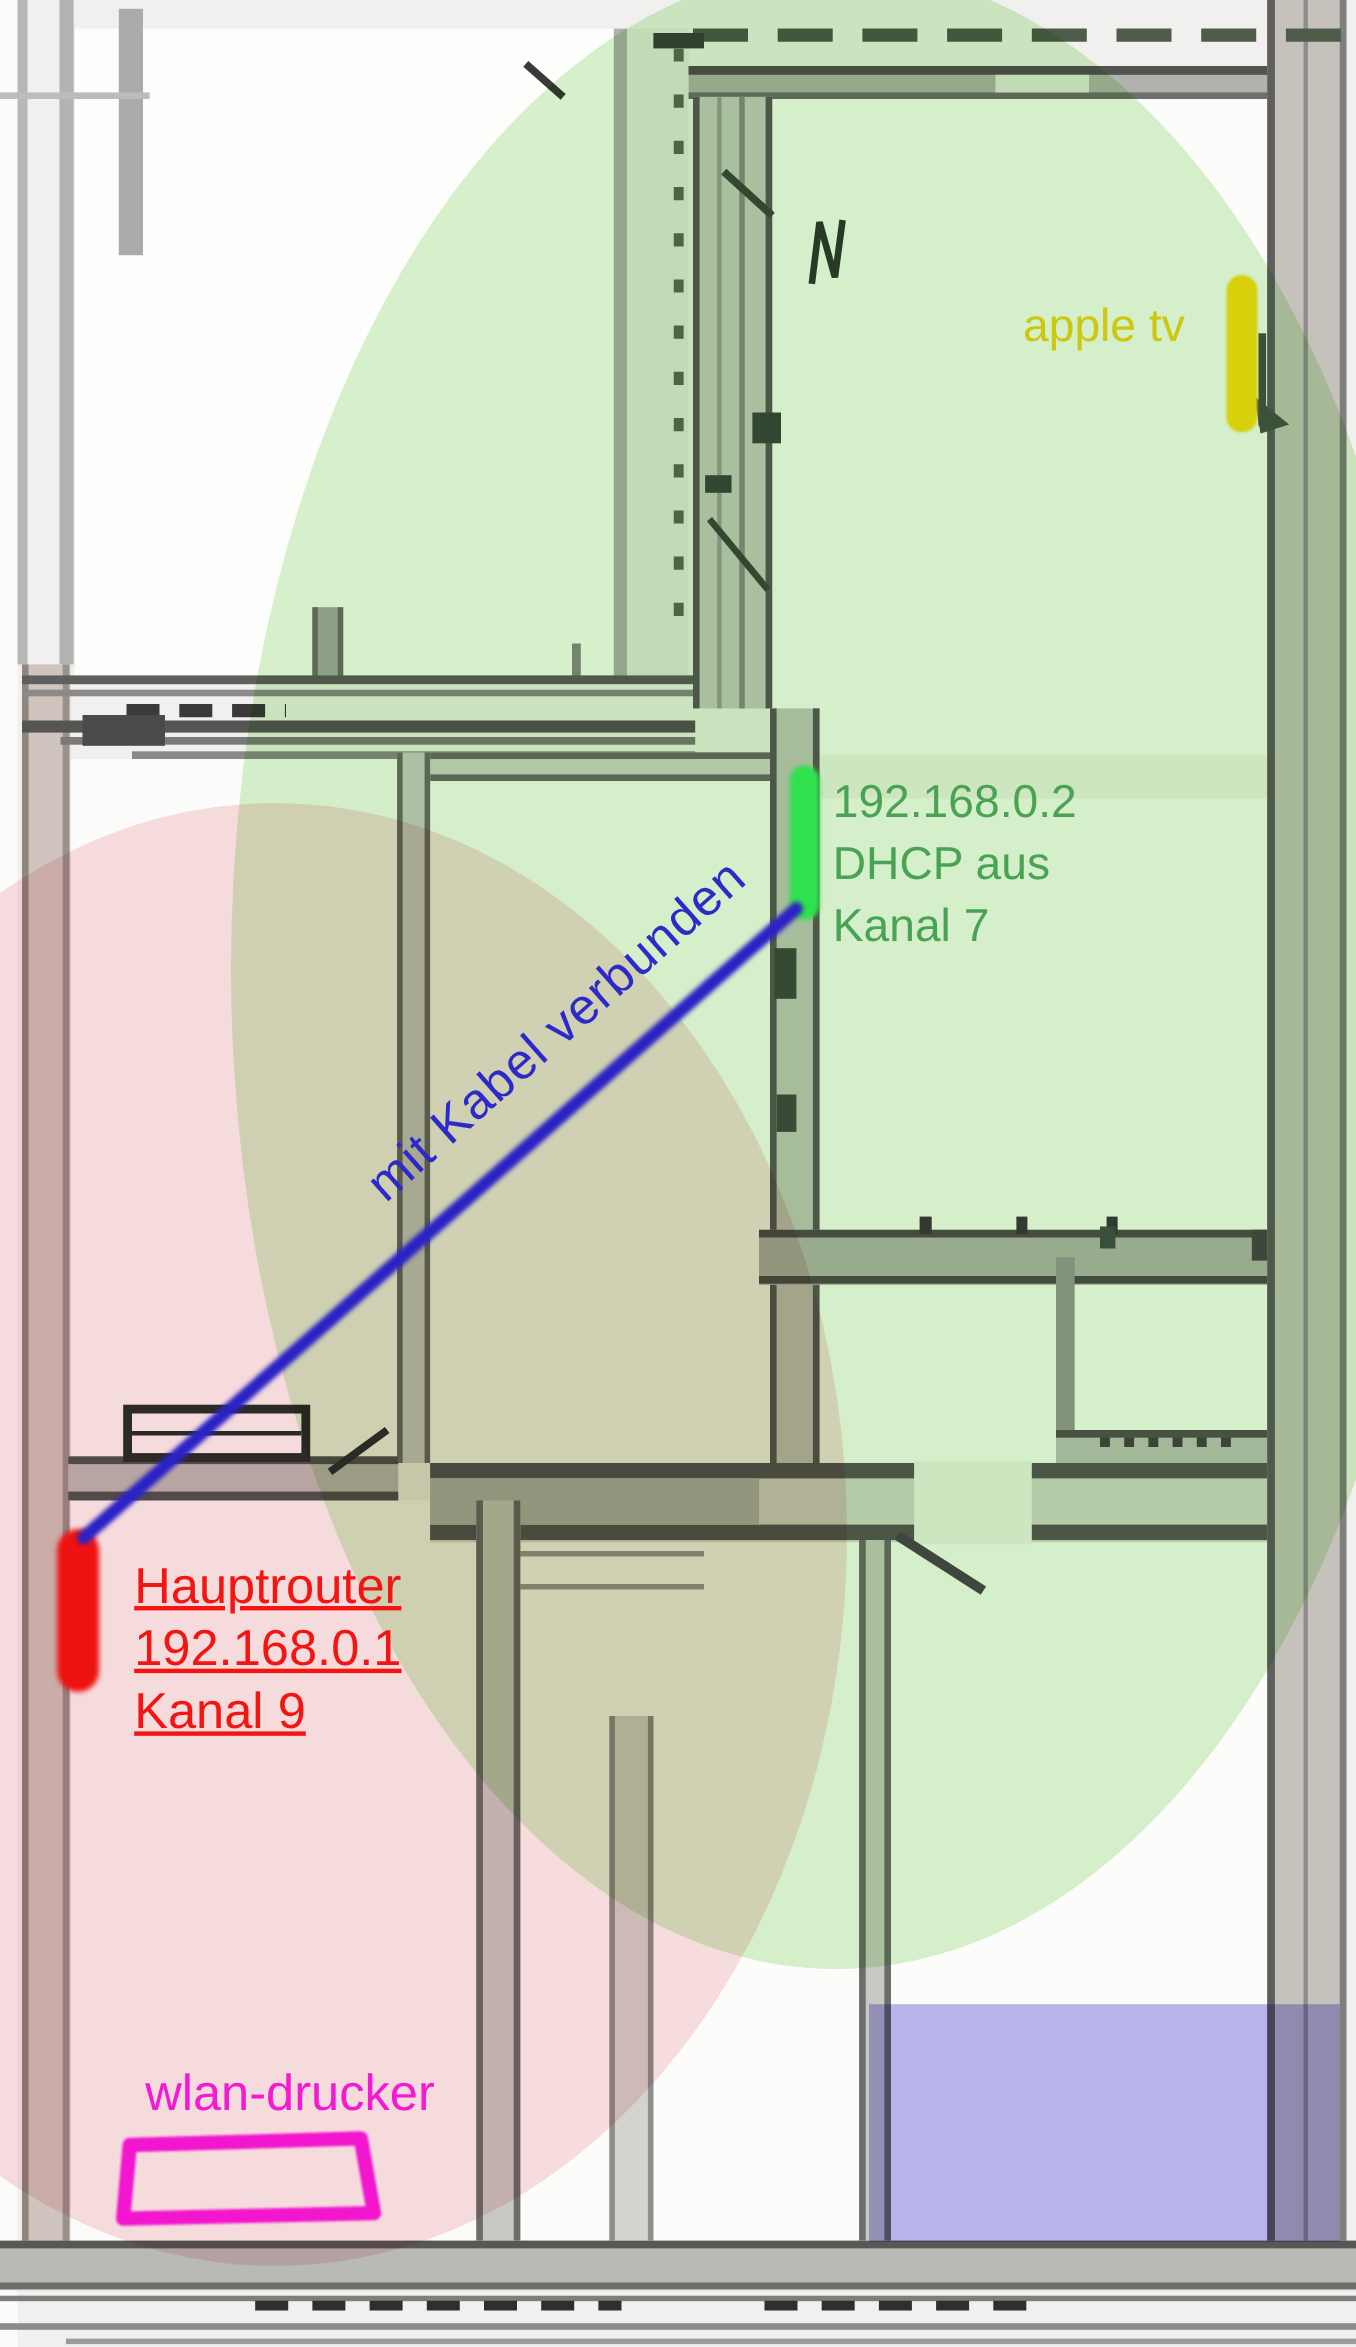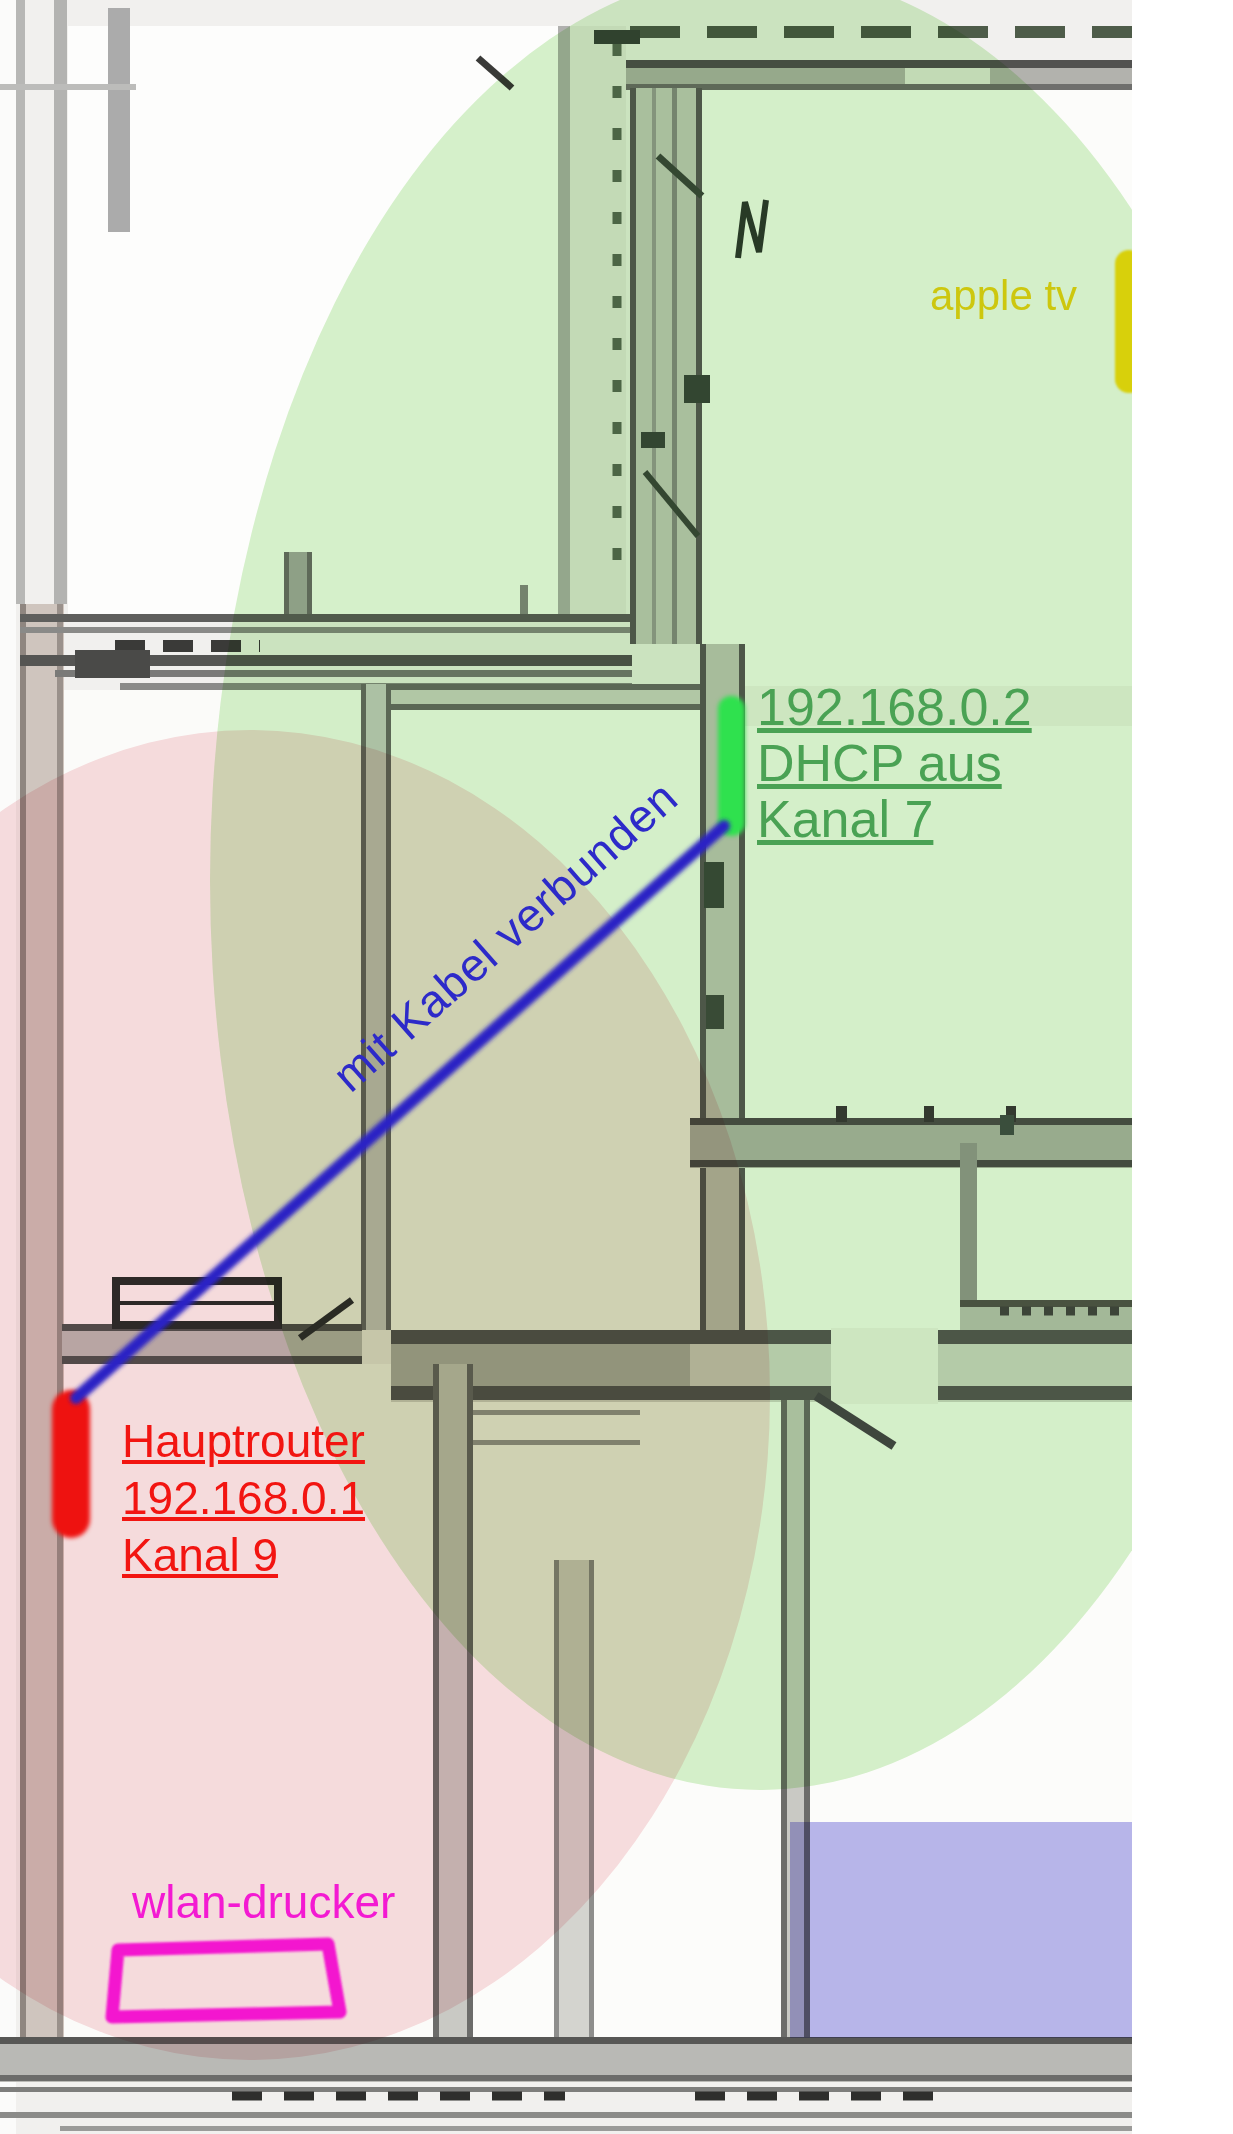--- a/index.html
+++ b/index.html
@@ -1,33 +1,33 @@
 <!DOCTYPE html>
 <html><head>
 <meta charset="utf-8">
 <style>
   html,body{margin:0;padding:0;background:#ffffff;}
   .stage{
-    position:relative;width:1132px;height:2134px;overflow:hidden;
+    position:relative;width:1233px;height:2134px;overflow:hidden;
     background:#f1f0ee;font-family:"Liberation Sans", sans-serif;
   }
   .stage svg.plan{position:absolute;left:0;top:0;z-index:1;}
   .zone{position:absolute;mix-blend-mode:multiply;z-index:2;}
   .zone.ellipse{border-radius:50%;}
   .zone-green{left:210px;top:-30px;width:1100px;height:1820px;}
   .zone-pink{left:-270px;top:730px;width:1040px;height:1330px;}
   .zone-blue{left:790px;top:1822px;width:428px;height:216px;}
   .marker{position:absolute;z-index:3;}
   .marker-appletv{left:1115px;top:250px;width:28px;height:143px;border-radius:14px;filter:blur(1.2px);}
   .marker-router2{left:718px;top:696px;width:27px;height:140px;border-radius:13px;filter:blur(2px);}
   .marker-router1{left:52px;top:1390px;width:38px;height:148px;border-radius:19px;filter:blur(2.2px);}
   svg.overlay{position:absolute;left:0;top:0;z-index:4;}
   .label{position:absolute;z-index:5;white-space:nowrap;}
   .label-appletv{left:930px;top:272px;font-size:42px;}
-  .label-router2{left:757px;top:679px;font-size:52px;line-height:56px;text-decoration:underline;}
+  .label-router2{left:757px;top:701px;font-size:42px;line-height:56px;}
   .label-router1{left:122px;top:1413px;font-size:46px;line-height:57px;text-decoration:underline;}
   .label-printer{left:116px;top:1875px;font-size:46px;}
   .label-cable{
     left:340px;top:1056px;font-size:46px;letter-spacing:1px;height:52px;line-height:52px;
     transform-origin:0 50%;transform:rotate(-41.5deg);
   }
 </style>
 </head>
 <body>
 

